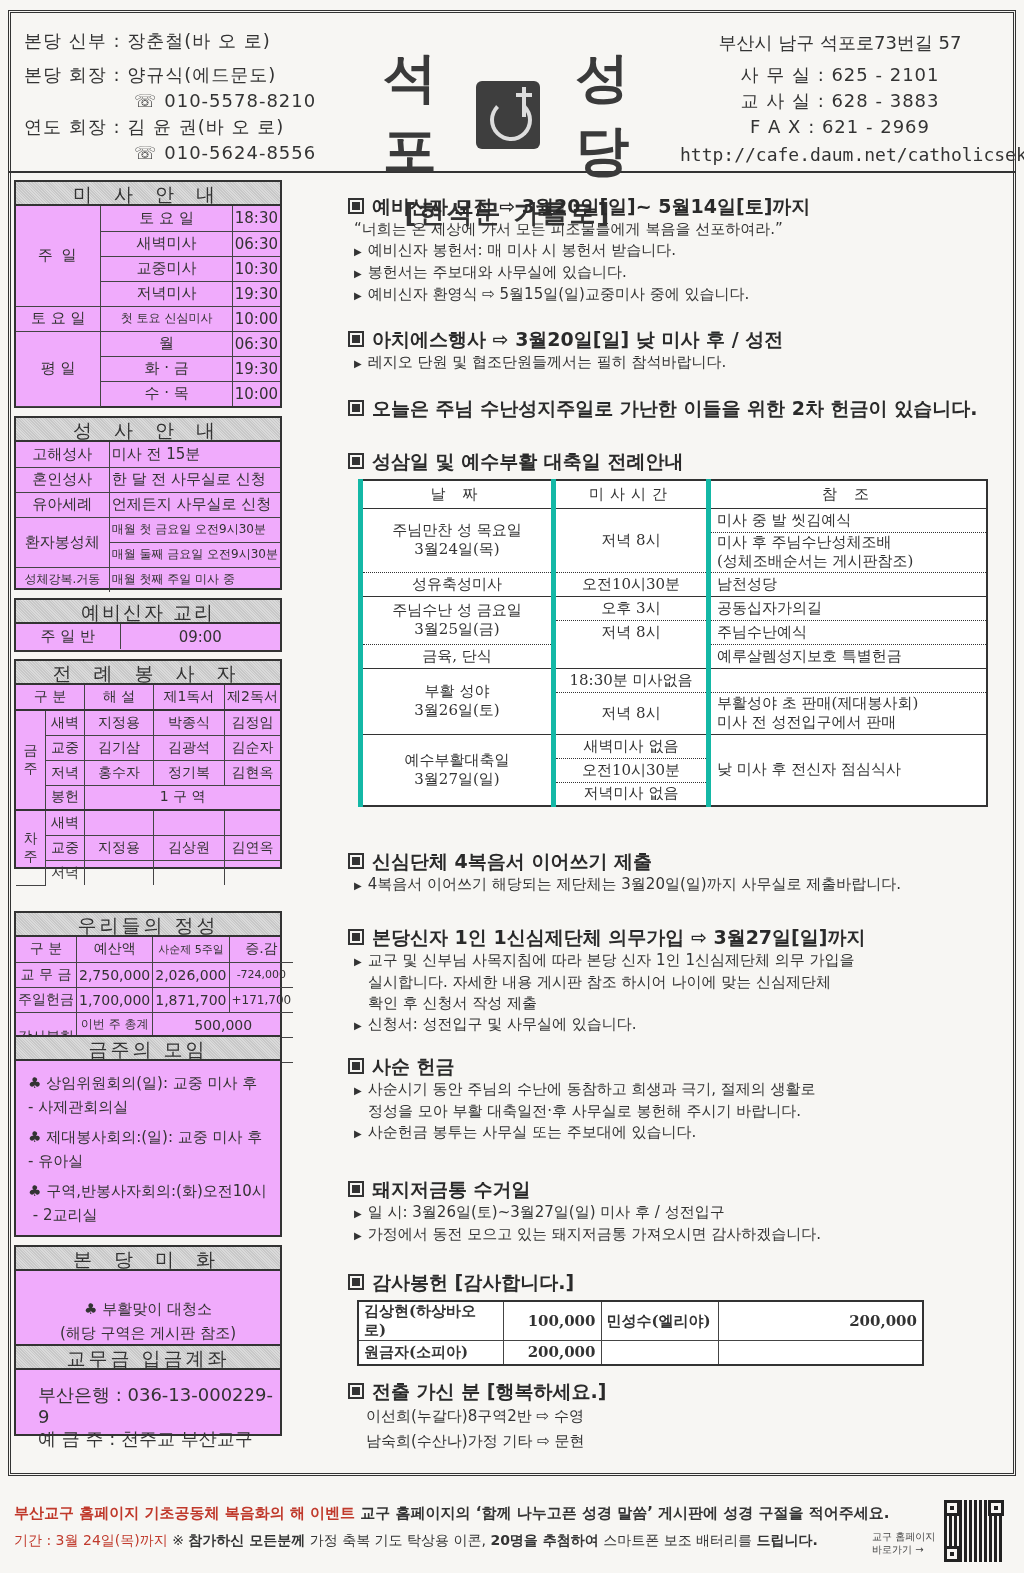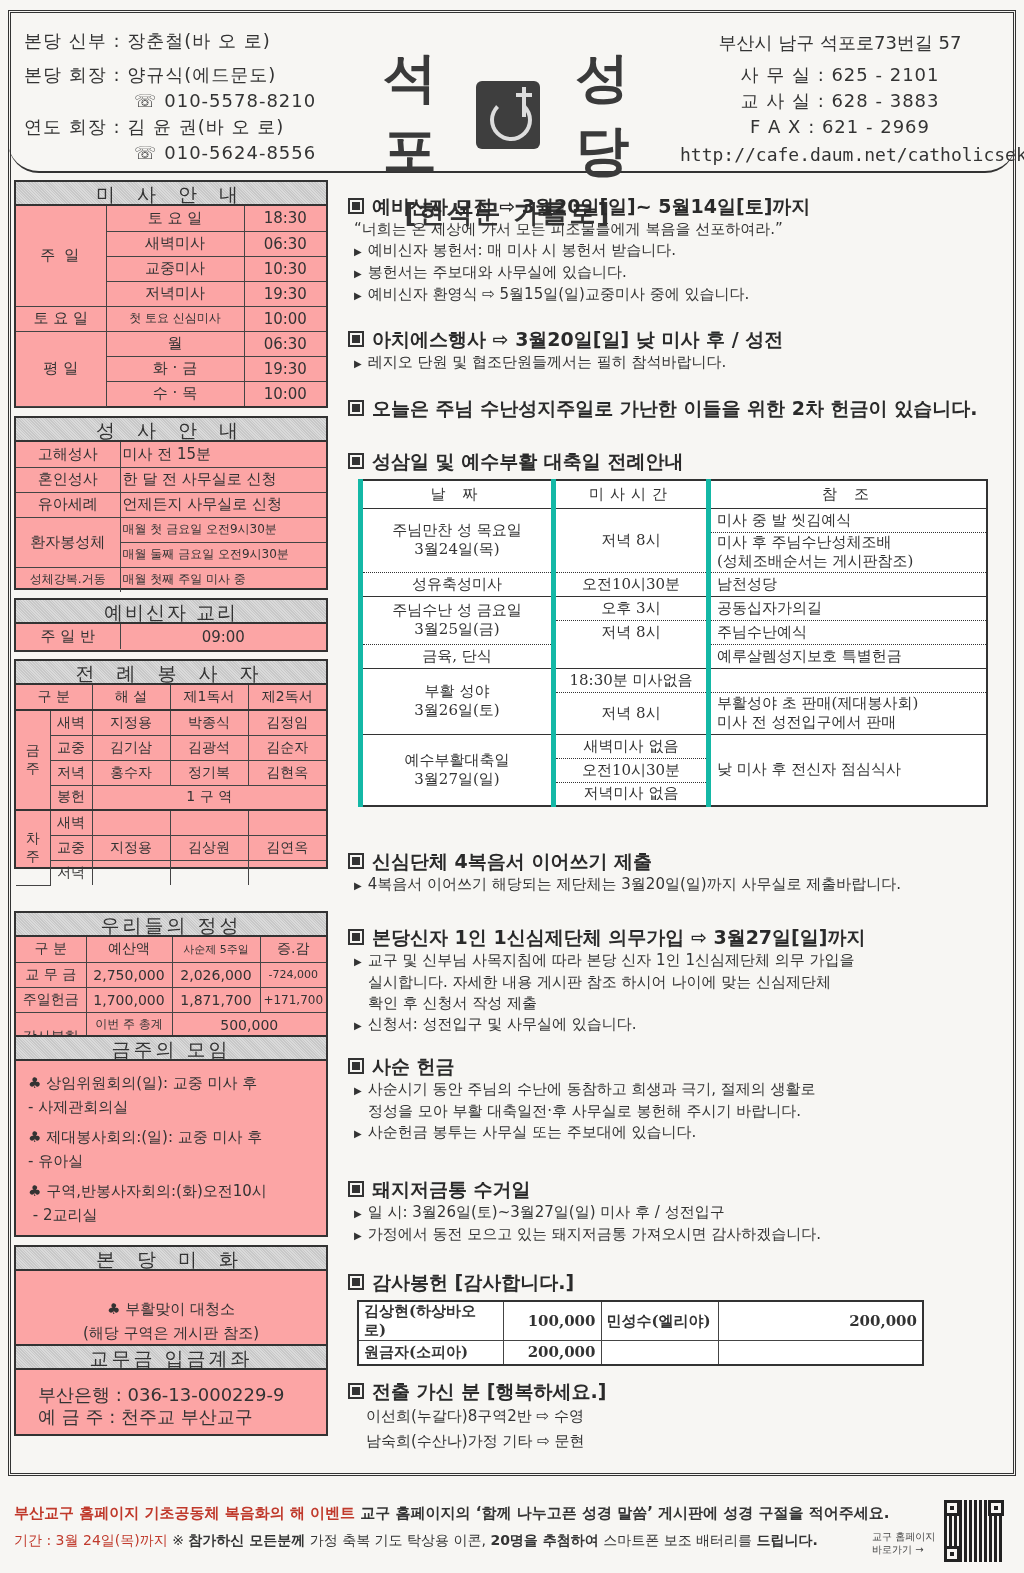--- a/index.html
+++ b/index.html
@@ -5,38 +5,38 @@
   * { box-sizing: border-box; margin: 0; padding: 0; }
   body {
     width: 1024px; height: 1573px; background: #f7f6f3; position: relative;
     font-family: "DejaVu Sans", "Liberation Sans", sans-serif; color: #2a2a2a; overflow: hidden;
   }
   .page-frame {
     position: absolute; left: 8px; top: 10px; width: 1008px; height: 1466px;
     border: 3px double #333;
   }
   
-  .header { position: absolute; left: 8px; top: 10px; width: 1008px; height: 163px; border-bottom: 2px solid #333; border-radius: 31px; }
+  .header { position: absolute; left: 8px; top: 10px; width: 1008px; height: 163px; border-bottom: 2px solid #333; }
   .hdr-left { position: absolute; left: 16px; top: 18px; font-size: 18px; line-height: 26px; letter-spacing: 1px; color: #333; }
   .hdr-left .row { white-space: nowrap; }
   .hdr-left .phone { padding-left: 110px; font-size: 18px; }
   .title-block { position: absolute; left: 350px; top: 32px; width: 300px; text-align: center; }
   .title-main { font-size: 54px; font-weight: bold; color: #3a3a3a; letter-spacing: 4px; display: flex; align-items: center; justify-content: center; gap: 10px; }
   .logo { width: 70px; height: 68px; background: #3e3e3e; border-radius: 6px; position: relative; display: inline-block; }
   .logo .circ { position: absolute; left: 14px; top: 18px; width: 42px; height: 42px; border: 4px solid #ddd; border-radius: 50%; border-top-color: transparent; }
   .logo .cross-v { position: absolute; right: 14px; top: 6px; width: 4px; height: 30px; background: #ddd; }
   .logo .cross-h { position: absolute; right: 8px; top: 12px; width: 16px; height: 4px; background: #ddd; }
   .title-sub { font-size: 26px; font-weight: bold; color: #333; margin-top: 8px; letter-spacing: 2px; }
   .hdr-right { position: absolute; right: 16px; top: 20px; width: 320px; text-align: center; font-size: 18px; line-height: 26px; color: #333; }
   .hdr-right .addr { margin-bottom: 6px; }
   .hdr-right .tel { letter-spacing: 1px; }
   .hdr-right .url { font-family: "DejaVu Sans Mono", monospace; font-size: 18px; margin-top: 2px; }
 
   
-  .lbox { position: absolute; left: 14px; width: 314px; border: 2px solid #333; background: #fca5a5; }
+  .lbox { position: absolute; left: 14px; width: 268px; border: 2px solid #333; background: #f0abfc; }
   .lbox-title {
     height: 24px; text-align: center; font-size: 19px; line-height: 24px; letter-spacing: 8px;
     background: repeating-linear-gradient(45deg,#c8c8c8 0 1px,#dadada 1px 2px);
     border-bottom: 2px solid #333; color: #333;
   }
   table.grid { width: 100%; border-collapse: collapse; font-size: 15px; color: #333; }
   table.grid td { border: 1px solid #444; text-align: center; height: 25px; padding: 0 2px; white-space: nowrap; }
   table.grid tr:first-child td { border-top: none; }
   table.grid td:first-child { border-left: none; }
   table.grid td:last-child { border-right: none; }

